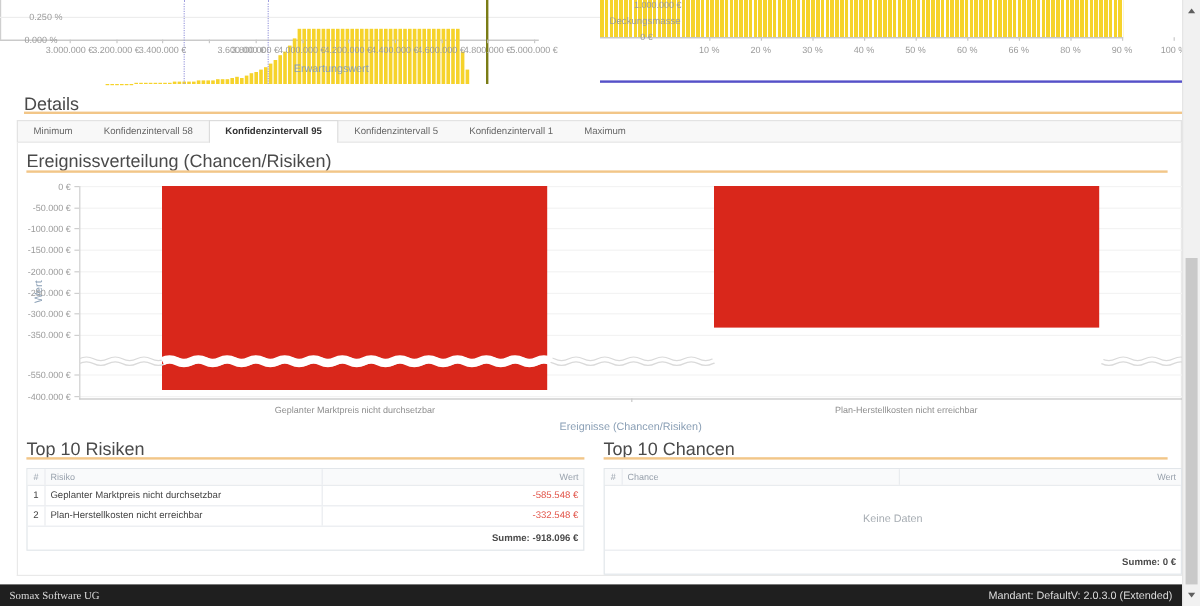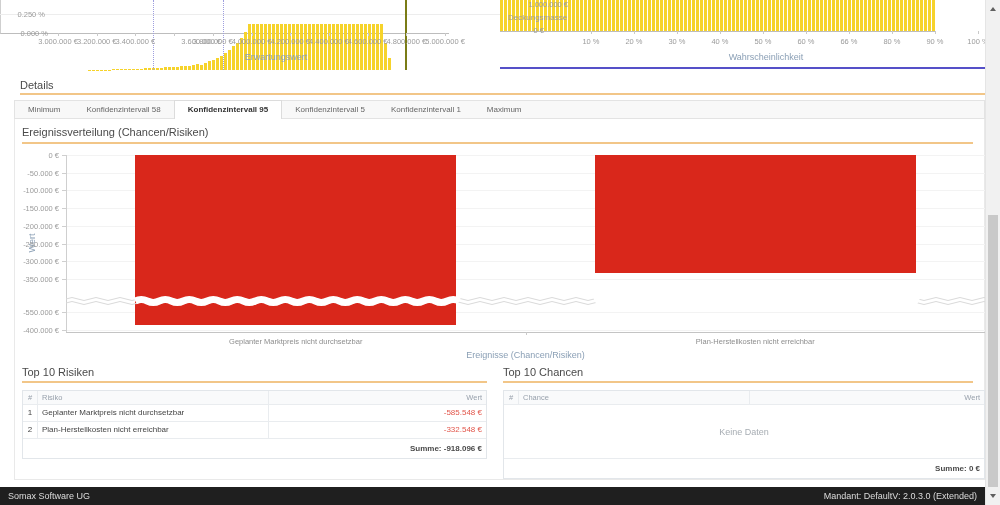--- a/index.html
+++ b/index.html
@@ -14,21 +14,21 @@
   .ylab,.xlab{position:absolute;font-size:7.5px;color:#9b9b9b;white-space:nowrap;}
   .xlab{text-align:center;}
   .ylab{text-align:right;}
   .tickm{position:absolute;width:1px;height:3px;background:#c9c9c9;}
   .axis-title{position:absolute;font-size:9px;color:#8a9fb5;text-align:center;}
   #c2-plot{left:48px;top:0;width:436px;height:31px;border-bottom:1px solid #bdbdbd;
     background:repeating-linear-gradient(to right,#f6d32b 0,#f6d32b 3px,#ffffff 3px,#ffffff 4px);}
   .c2-line{position:absolute;left:0;right:0;bottom:1px;height:2px;background:#5550c8;}
   .c2-series-label{position:absolute;left:8px;top:13px;font-size:8px;color:#9c9c9c;}
   
-  .h-section{position:absolute;font-size:11px;color:#4a4a4a;}
+  .h-section{position:absolute;font-size:15px;color:#4a4a4a;}
   .underline{position:absolute;height:2px;background:#f2c688;}
   #tabs{position:absolute;left:14px;top:100px;width:971px;height:19px;background:#f8f8f8;
         border:1px solid #e3e3e3;display:flex;box-sizing:border-box;}
   .tab{height:17px;line-height:17px;padding:0 13px;font-size:8px;color:#666;text-align:center;cursor:pointer;}
   .tab.active{background:#fff;border:1px solid #dcdcdc;border-top:1px solid #dcdcdc;border-bottom:1px solid #fff;
         height:18px;margin:-1px 0 -1px 0;font-weight:bold;color:#333;}
   #panel{position:absolute;left:14px;top:119px;width:971px;height:361px;background:#fff;
         border:1px solid #e9e9e9;border-top:none;box-sizing:border-box;}
   
   #chart3{position:absolute;left:22px;top:126px;width:963px;height:238px;}
@@ -46,21 +46,21 @@
   .c-num{width:14px;text-align:center;border-right:1px solid #e9ecef;flex:none;}
   .c-name{width:226px;padding-left:4px;border-right:1px solid #e9ecef;flex:none;
           white-space:nowrap;overflow:hidden;}
   .c-val{flex:1;text-align:right;padding-right:4px;}
   .neg{color:#e2574c;}
   .empty-body{height:53px;display:flex;align-items:center;justify-content:center;
         font-size:9px;color:#a7adb3;border-top:1px solid #e9ecef;}
   
   #footer{position:absolute;left:0;top:487px;width:985px;height:18px;background:#1f1f1f;
         color:#dcdcdc;font-size:9px;line-height:18px;}
-  #footer .fl{position:absolute;left:8px;}
+  #footer .fl{position:absolute;left:8px;font-family:Liberation Serif, serif;}
   #footer .fr{position:absolute;right:8px;}
   #footer .fr span{}
   #vscroll{position:absolute;left:985px;top:0;width:15px;height:505px;background:#f1f1f1;
         border-left:1px solid #e5e5e5;box-sizing:border-box;}
   .sb-btn{position:absolute;left:0;width:14px;height:16px;display:flex;align-items:center;justify-content:center;cursor:pointer;}
   .tri-up{width:0;height:0;border-left:3.5px solid transparent;border-right:3.5px solid transparent;border-bottom:4px solid #5f5f5f;}
   .tri-dn{width:0;height:0;border-left:3.5px solid transparent;border-right:3.5px solid transparent;border-top:4px solid #5f5f5f;}
   #sb-thumb{position:absolute;left:2px;top:215px;width:10px;height:272px;background:#c9c9c9;cursor:pointer;}
 </style>
 </head>
@@ -167,30 +167,29 @@
       <div class="xlab" style="left: 262.2px; top: 37px; width: 56px;">4.200.000 €</div>
       <div class="tickm" style="left: 290.2px; top: 33px;"></div>
       <div class="xlab" style="left: 300.9px; top: 37px; width: 56px;">4.400.000 €</div>
       <div class="tickm" style="left: 328.9px; top: 33px;"></div>
       <div class="xlab" style="left: 339.6px; top: 37px; width: 56px;">4.600.000 €</div>
       <div class="tickm" style="left: 367.6px; top: 33px;"></div>
       <div class="xlab" style="left: 378.3px; top: 37px; width: 56px;">4.800.000 €</div>
       <div class="tickm" style="left: 406.3px; top: 33px;"></div>
       <div class="xlab" style="left: 417px; top: 37px; width: 56px;">5.000.000 €</div>
       <div class="tickm" style="left: 445px; top: 33px;"></div>
-      <div class="ylab" style="left: 16px; top: 10px; width: 29px;">0.250 %</div>
+      <div class="ylab" style="left: 0px; top: 10px; width: 52px;">0.250 %</div>
       <div class="ylab" style="left: 0px; top: 29px; width: 48px;">0.000 %</div>
     </div>
 
   <div id="chart2" class="abs" style="left:500px;top:0;width:485px;height:70px;">
     <div id="c2-plot">
       <div class="c2-series-label">Deckungsmasse</div>
       <div class="c2-line"></div>
     </div>
-    <div class="axis-title" style="left:48px;top:52px;width:436px;">Wahrscheinlichkeit</div>
   <div class="xlab" style="left: 71px; top: 37px; width: 40px;">10 %</div>
       <div class="tickm" style="left: 91px; top: 31px;"></div>
       <div class="xlab" style="left: 114px; top: 37px; width: 40px;">20 %</div>
       <div class="tickm" style="left: 134px; top: 31px;"></div>
       <div class="xlab" style="left: 157px; top: 37px; width: 40px;">30 %</div>
       <div class="tickm" style="left: 177px; top: 31px;"></div>
       <div class="xlab" style="left: 200px; top: 37px; width: 40px;">40 %</div>
       <div class="tickm" style="left: 220px; top: 31px;"></div>
       <div class="xlab" style="left: 243px; top: 37px; width: 40px;">50 %</div>
       <div class="tickm" style="left: 263px; top: 31px;"></div>

